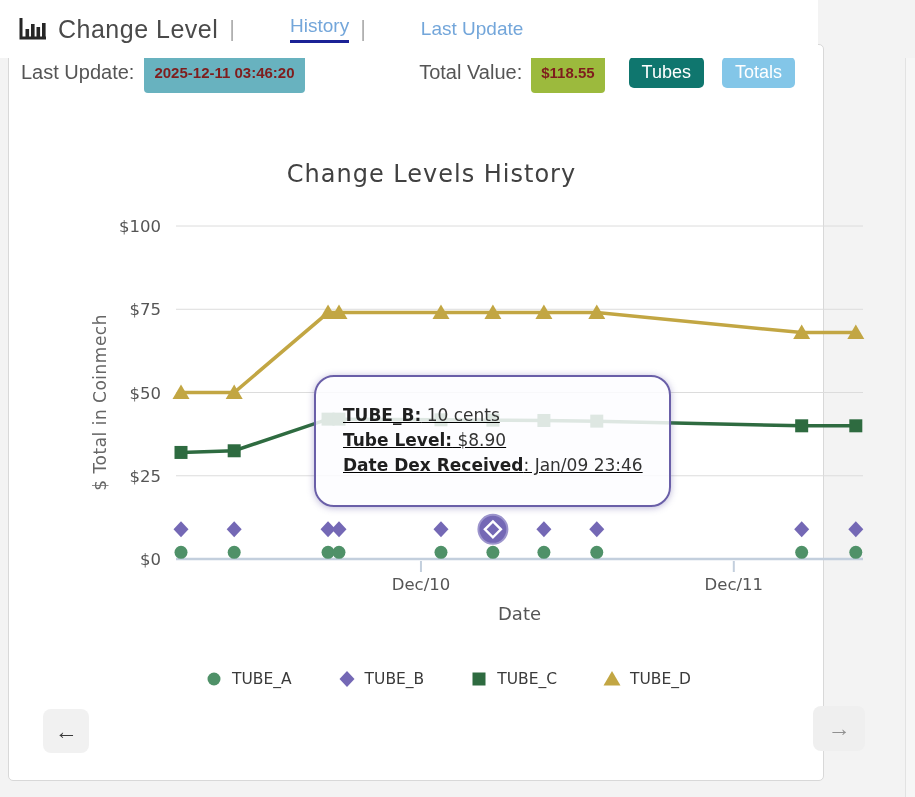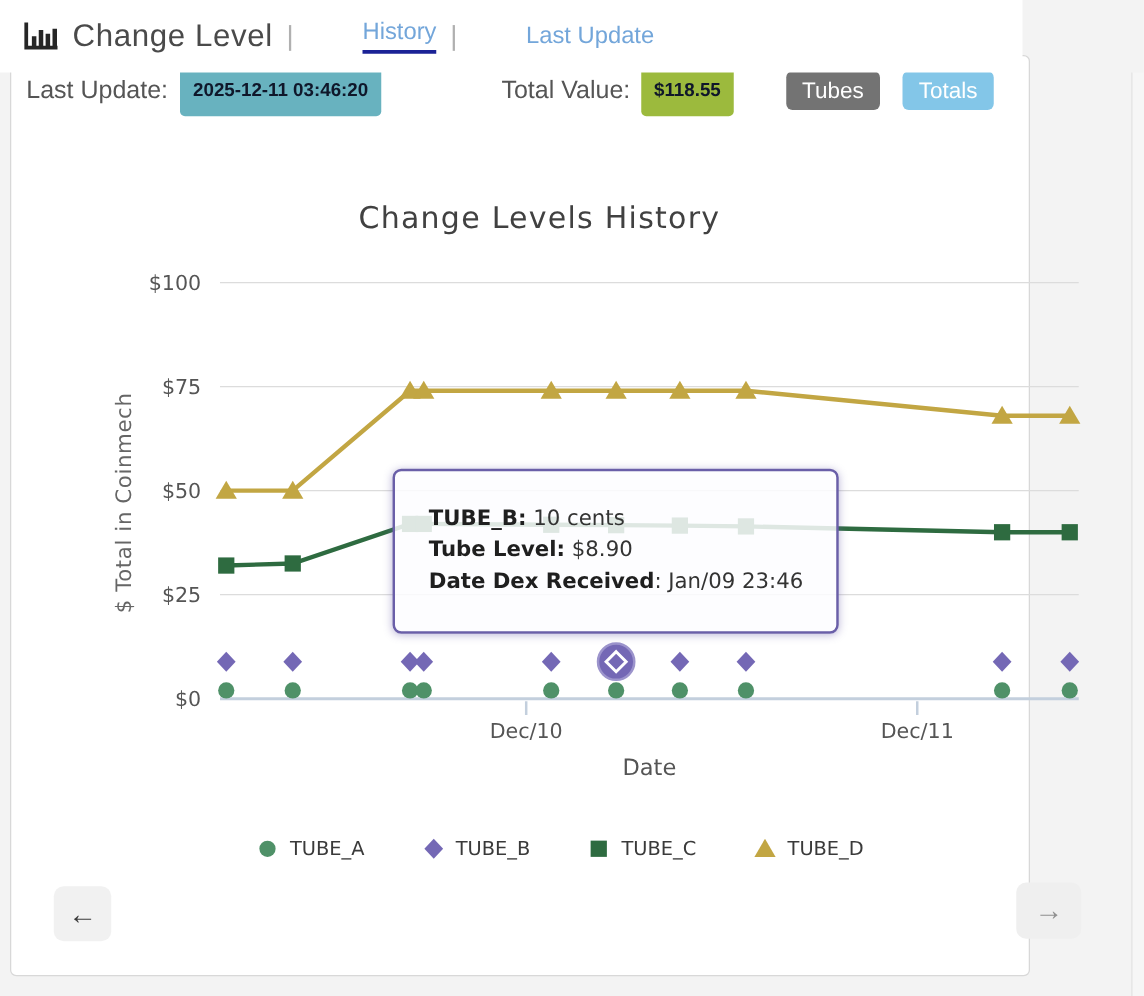--- a/index.html
+++ b/index.html
@@ -19,43 +19,43 @@
   .card { position:absolute; left:8px; top:44px; width:816px; height:737px; background:#ffffff;
     border:1px solid #d8d8d8; border-radius:5px; }
   .scroll-strip { position:absolute; right:0; top:58px; width:10px; height:739px;
     background:#f6f6f6; border-left:1px solid #e2e2e2; }
 
   
   .info-row { position:absolute; left:12px; right:28px; top:10px; height:34px;
     display:flex; align-items:center; justify-content:space-between; }
   .info-left, .info-right { display:flex; align-items:center; }
   .info-label { font-size:20px; color:#555; }
-  .badge { color:#0f172a; font-weight:bold; font-size:15px; padding:12px 10px; border-radius:4px; }
+  .badge { color:#7f1d1d; font-weight:bold; font-size:15px; padding:12px 10px; border-radius:4px; }
   .badge-teal { background:#68b2bf; margin-left:10px; }
   .badge-green { background:#9cba3d; margin-left:9px; }
   .btn { border:none; color:#fff; font-size:18px; padding:5px 13px; border-radius:5px;
     cursor:pointer; font-family:inherit; }
-  .btn-tubes { background:#737373; margin-left:42px; }
+  .btn-tubes { background:#0f766e; margin-left:24px; }
   .btn-totals { background:#83c6e8; margin-left:18px; }
 
   
   .chart-title { position:absolute; left:31px; right:0; top:115px; text-align:center;
     font-size:24px; color:#414141; letter-spacing:1px; font-family:"DejaVu Sans",sans-serif; }
   .y-axis-label { position:absolute; left:78px; top:162px; height:390px; width:26px;
     display:flex; align-items:center; justify-content:center; }
   .y-axis-label span { writing-mode:vertical-rl; transform:rotate(180deg);
     font-size:17px; color:#666; letter-spacing:.5px; font-family:"DejaVu Sans",sans-serif; }
   #chart-svg { position:absolute; left:0; top:162px; }
   #chart-svg text { font-family:"DejaVu Sans",sans-serif; fill:#555; }
 
   
   .tooltip { position:absolute; left:305px; top:330px; width:357px; height:132px;
-    background:rgba(253,253,255,0.85); border:2px solid #6a5fa8; border-radius:7px;
+    background:rgba(253,253,255,0.85); border:2px solid #6a5fa8; border-radius:20px;
     box-shadow:0 1px 7px rgba(106,95,168,0.45); padding:26px 0 0 27px; z-index:4;
-    font-family:"DejaVu Sans",sans-serif; }
+    font-family:"DejaVu Sans",sans-serif;text-decoration:underline; }
   .tt-row { font-size:17px; color:#333; line-height:25px; white-space:nowrap; }
   .tt-row b { color:#1f1f1f; }
 
   
   .legend { position:absolute; left:0; right:0; top:625px; display:flex;
     justify-content:center; align-items:center; gap:46px; padding-left:64px; }
   .legend-item { display:flex; align-items:center; gap:9px; cursor:pointer; }
   .legend-item span { font-size:15.5px; font-weight:400; color:#3a3a3a;
     font-family:"DejaVu Sans",sans-serif; }
 

